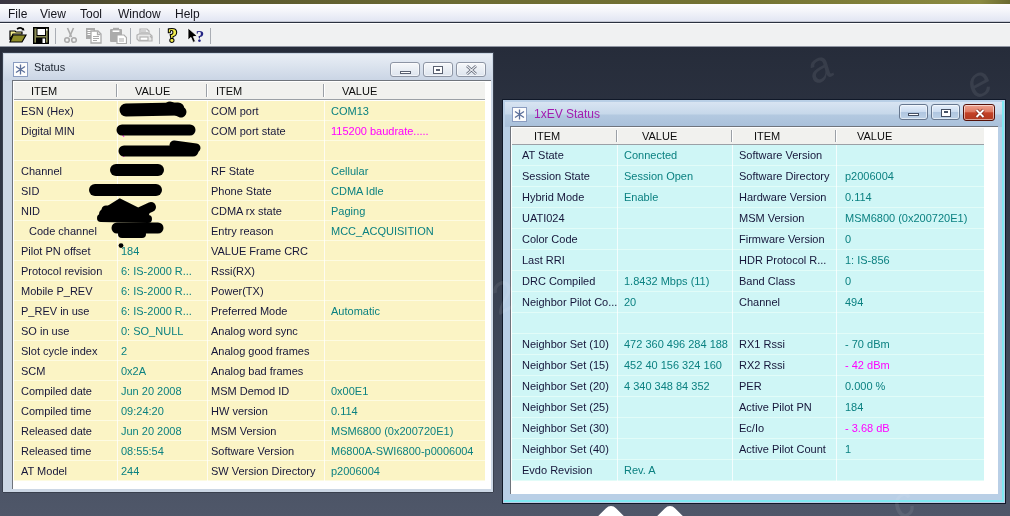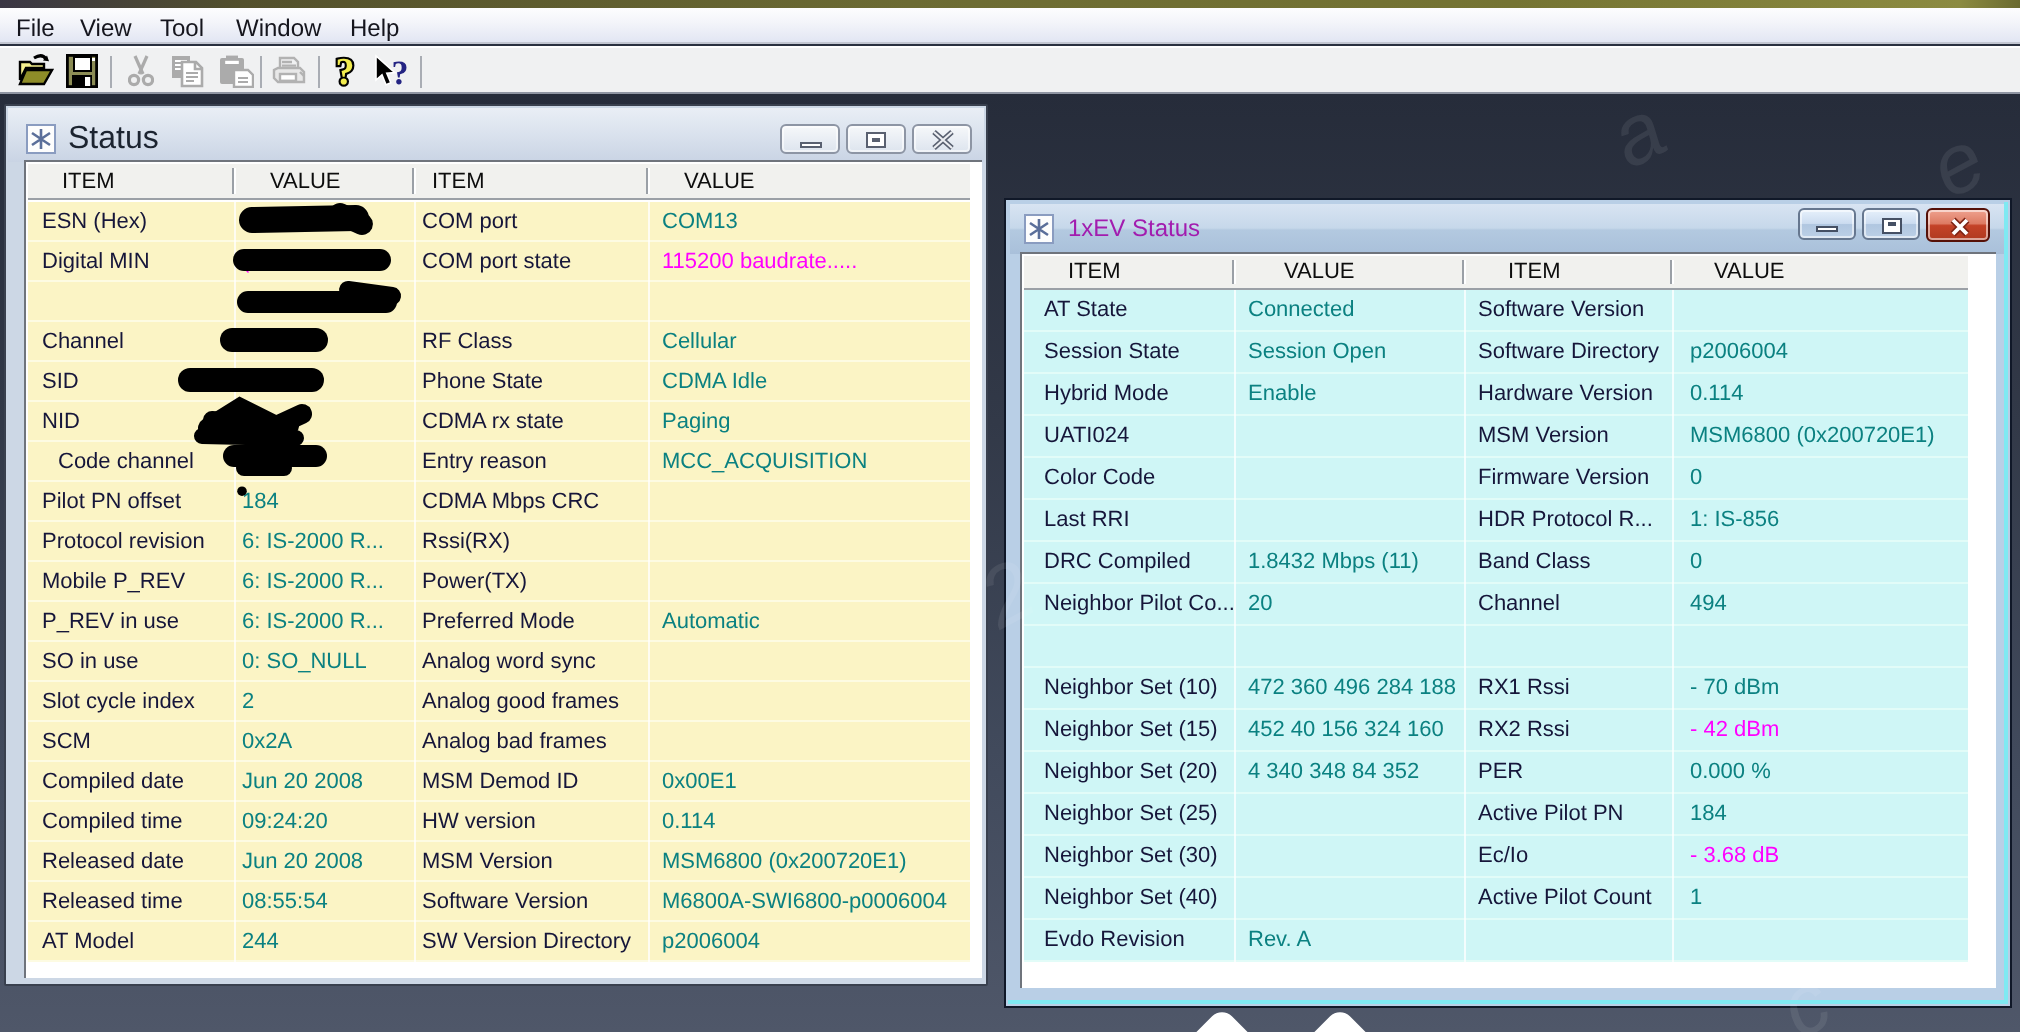--- a/index.html
+++ b/index.html
@@ -101,21 +101,21 @@
 </div>
 <div id="mdi" class="abs"></div>
 <div class="win" style="left:2px;top:52px;width:492px;height:441px;background:#ccd7e5;border:1px solid #39404e;border-radius:1px">
 <div class="abs" style="left:1px;top:1px;right:1px;height:27px;background:linear-gradient(180deg,#e9eef5 0%,#dbe3ee 45%,#c9d4e4 100%)"></div>
 <svg class="abs" style="left:10px;top:9px" width="15" height="15" viewBox="0 0 15 15">
 <rect x="0.5" y="0.5" width="14" height="14" fill="#fdfdfd" stroke="#8a9cc0"></rect>
 <g stroke="#5b6f9a" stroke-width="1.3">
         <path d="M7.5 2.5 v10 M3 4.5 l9 6 M12 4.5 l-9 6"></path>
       </g>
 </svg>
-<span class="abs" style="left:31px;top:8px;font-size:16px;color:#1c2430">Status</span>
+<span class="abs" style="left:31px;top:8px;font-size:11px;color:#1c2430">Status</span>
 <div class="cbtn" style="left:387px;top:9px;width:30px;height:15px;background:linear-gradient(180deg,#f6f8fa,#dde4ee);border:1px solid #8d95a4">
       <div class="abs" style="left:9px;top:8px;width:11px;height:3px;background:#fff;border:1px solid #596070"></div>
     </div>
 <div class="cbtn" style="left:420px;top:9px;width:30px;height:15px;background:linear-gradient(180deg,#f6f8fa,#dde4ee);border:1px solid #8d95a4">
       <div class="abs" style="left:9px;top:3px;width:10px;height:8px;border:1.5px solid #596070;background:#fff">
         <div class="abs" style="left:1.5px;top:1.5px;width:4px;height:2px;background:#596070"></div>
       </div>
     </div>
 <div class="cbtn" style="left:453px;top:9px;width:30px;height:15px;background:linear-gradient(180deg,#f6f8fa,#dde4ee);border:1px solid #8d95a4">
       <svg class="abs" style="left:8px;top:1px" width="13" height="12" viewBox="0 0 13 12">
@@ -144,42 +144,42 @@
           <span style="left:197px" class="lb">COM port</span>
           <span style="left:317px" class="t">COM13</span>
         </div>
 <div class="row" style="top:20px;height:20px;line-height:20px">
           <span style="left:7px" class="lb">Digital MIN</span>
           <span style="left:197px" class="lb">COM port state</span>
           <span style="left:317px" class="m">115200 baudrate.....</span>
         </div>
 <div class="row" style="top:60px;height:20px;line-height:20px">
           <span style="left:7px" class="lb">Channel</span>
-          <span style="left:197px" class="lb">RF Class</span>
+          <span style="left:197px" class="lb">RF State</span>
           <span style="left:317px" class="t">Cellular</span>
         </div>
 <div class="row" style="top:80px;height:20px;line-height:20px">
           <span style="left:7px" class="lb">SID</span>
           <span style="left:197px" class="lb">Phone State</span>
           <span style="left:317px" class="t">CDMA Idle</span>
         </div>
 <div class="row" style="top:100px;height:20px;line-height:20px">
           <span style="left:7px" class="lb">NID</span>
           <span style="left:197px" class="lb">CDMA rx state</span>
           <span style="left:317px" class="t">Paging</span>
         </div>
 <div class="row" style="top:120px;height:20px;line-height:20px">
           <span style="left:15px" class="lb">Code channel</span>
           <span style="left:197px" class="lb">Entry reason</span>
           <span style="left:317px" class="t">MCC_ACQUISITION</span>
         </div>
 <div class="row" style="top:140px;height:20px;line-height:20px">
           <span style="left:7px" class="lb">Pilot PN offset</span>
           <span style="left:107px" class="t">184</span>
-          <span style="left:197px" class="lb">CDMA Mbps CRC</span>
+          <span style="left:197px" class="lb">VALUE Frame CRC</span>
         </div>
 <div class="row" style="top:160px;height:20px;line-height:20px">
           <span style="left:7px" class="lb">Protocol revision</span>
           <span style="left:107px" class="t">6:  IS-2000 R...</span>
           <span style="left:197px" class="lb">Rssi(RX)</span>
         </div>
 <div class="row" style="top:180px;height:20px;line-height:20px">
           <span style="left:7px" class="lb">Mobile P_REV</span>
           <span style="left:107px" class="t">6:  IS-2000 R...</span>
           <span style="left:197px" class="lb">Power(TX)</span>

